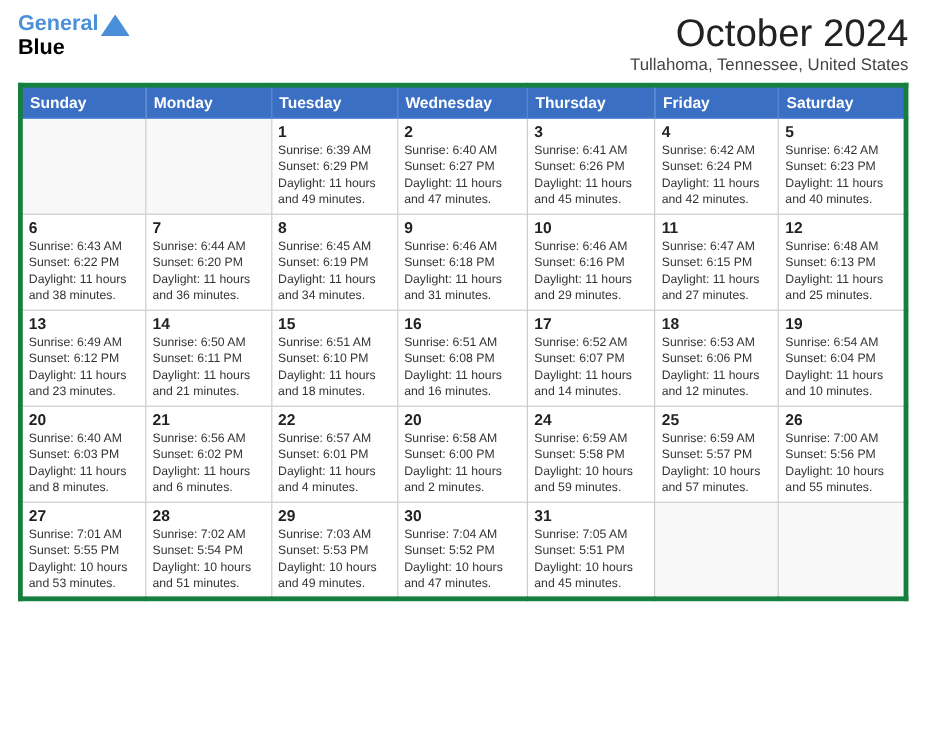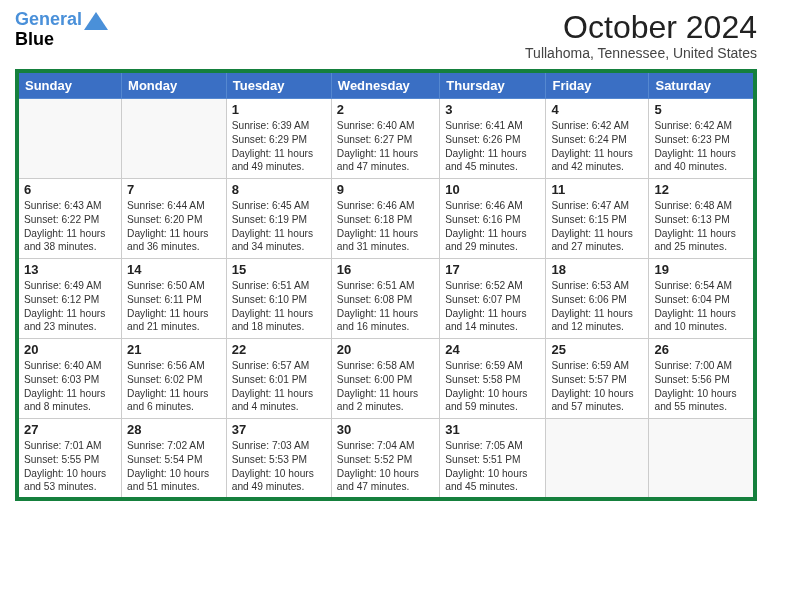--- a/index.html
+++ b/index.html
@@ -299,21 +299,21 @@
 Sunset: 5:55 PM
 Daylight: 10 hours and 53 minutes.</div>
           </td>
           <td>
             <span class="day-number">28</span>
             <div class="day-info">Sunrise: 7:02 AM
 Sunset: 5:54 PM
 Daylight: 10 hours and 51 minutes.</div>
           </td>
           <td>
-            <span class="day-number">37</span>
+            <span class="day-number">29</span>
             <div class="day-info">Sunrise: 7:03 AM
 Sunset: 5:53 PM
 Daylight: 10 hours and 49 minutes.</div>
           </td>
           <td>
             <span class="day-number">30</span>
             <div class="day-info">Sunrise: 7:04 AM
 Sunset: 5:52 PM
 Daylight: 10 hours and 47 minutes.</div>
           </td>

